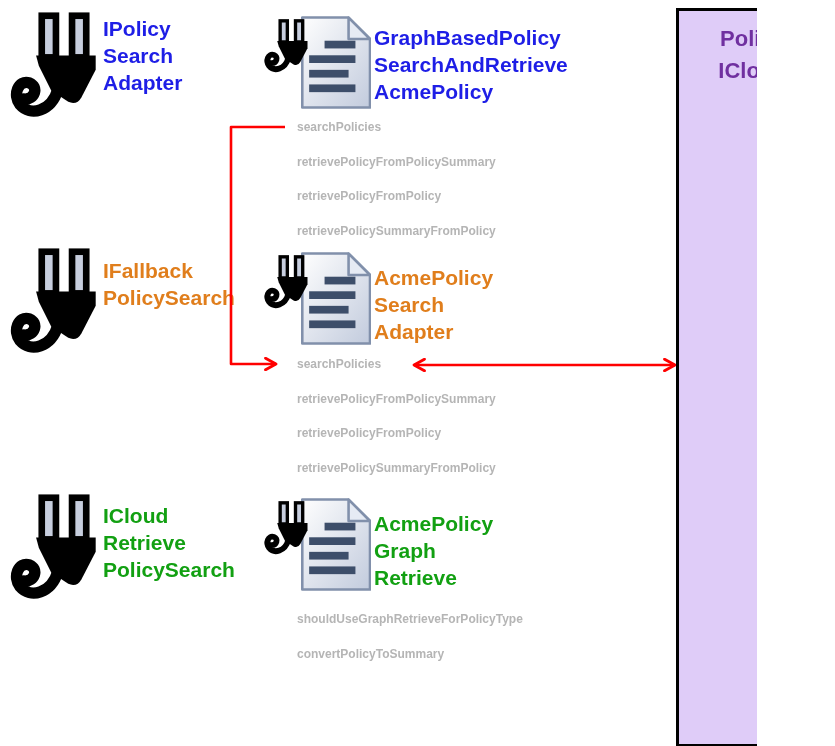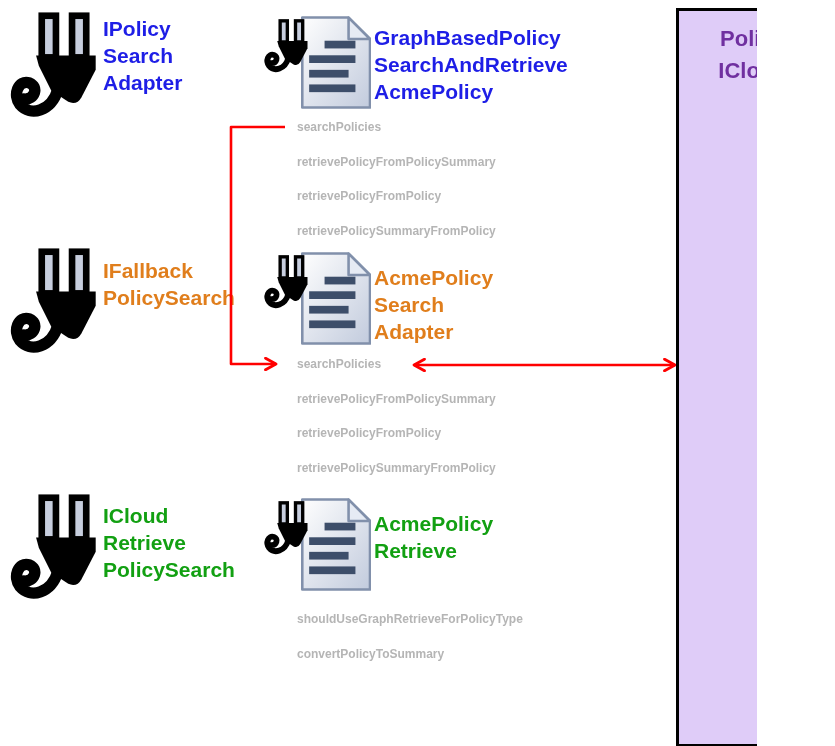--- a/index.html
+++ b/index.html
@@ -149,20 +149,21 @@
     <div>Retrieve</div>
     <div>PolicySearch</div>
   </div>
   <div class="doc r3">
     <svg viewBox="-26 0 128 112" width="110" height="96">
         <use href="#docShape"></use>
       </svg>
   </div>
   <div class="impl-label r3 c-green">
     <div>AcmePolicy</div>
+    <div>Graph</div>
     <div>Retrieve</div>
   </div>
   <ul class="methods m3">
     <li>shouldUseGraphRetrieveForPolicyType</li>
     <li>convertPolicyToSummary</li>
   </ul>
 
   <svg class="overlay">
     <path d="M285,127 H231 V364 H276" fill="none" stroke="#FF0000" stroke-width="2.6" stroke-linejoin="round" marker-end="url(#arw)"></path>
     <path d="M414,365 H675" fill="none" stroke="#FF0000" stroke-width="2.6" marker-start="url(#arw)" marker-end="url(#arw)"></path>

